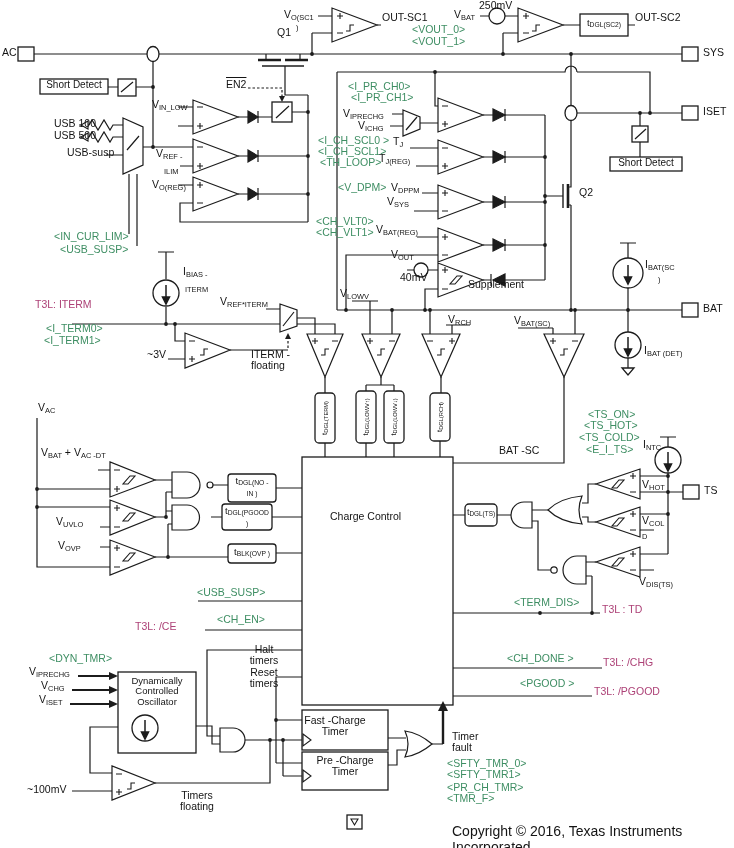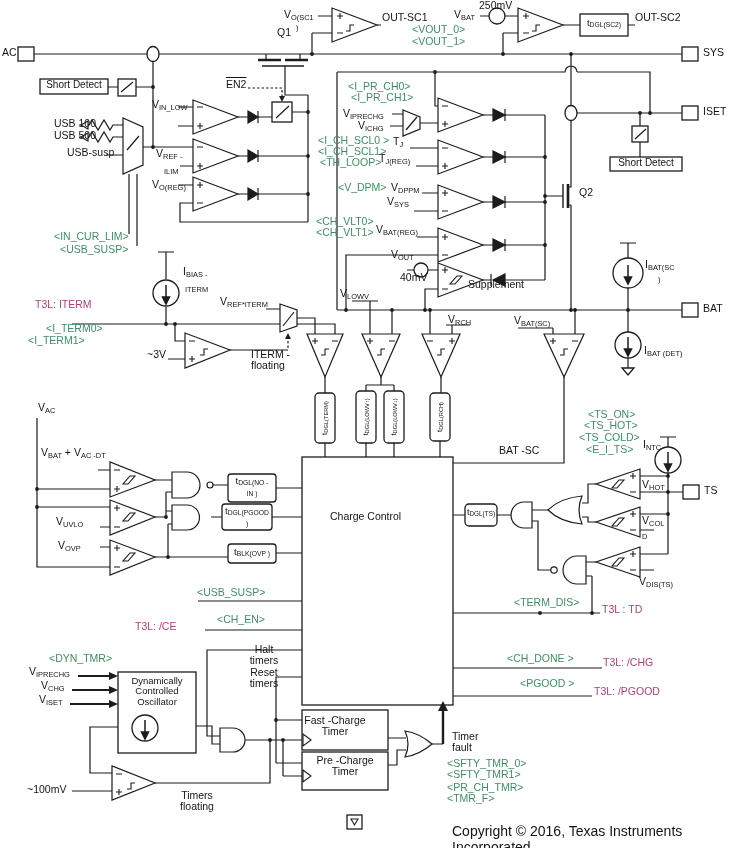--- a/index.html
+++ b/index.html
@@ -260,21 +260,21 @@
       <div class="lbl" style="left: 468px; top: 279px; color: rgb(20, 20, 20);"><span>Supplement</span></div>
       <div class="lbl" style="left: 579px; top: 187px; color: rgb(20, 20, 20);"><span>Q2</span></div>
       <div class="lbl" style="left: 645px; top: 259px; color: rgb(20, 20, 20);"><span>I</span><span class="sub">BAT(SC</span></div>
       <div class="lbl" style="left: 658px; top: 271px; color: rgb(20, 20, 20);"><span class="sub">)</span></div>
       <div class="lbl" style="left: 703px; top: 303px; color: rgb(20, 20, 20);"><span>BAT</span></div>
       <div class="lbl" style="left: 644px; top: 345px; color: rgb(20, 20, 20);"><span>I</span><span class="sub">BAT (DET)</span></div>
       <div class="lbl" style="left: 183px; top: 266px; color: rgb(20, 20, 20);"><span>I</span><span class="sub">BIAS -</span></div>
       <div class="lbl" style="left: 185px; top: 281px; color: rgb(20, 20, 20);"><span class="sub">ITERM</span></div>
       <div class="lbl" style="left: 35px; top: 299px; color: rgb(173, 66, 119);"><span>T3L: ITERM</span></div>
       <div class="lbl" style="left: 46px; top: 323px; color: rgb(62, 142, 99);"><span>&lt;I_TERM0&gt;</span></div>
-      <div class="lbl" style="left: 28px; top: 335px; color: rgb(62, 142, 99);"><span>&lt;I_TERM1&gt;</span></div>
+      <div class="lbl" style="left: 44px; top: 335px; color: rgb(62, 142, 99);"><span>&lt;I_TERM1&gt;</span></div>
       <div class="lbl" style="left: 147px; top: 349px; color: rgb(20, 20, 20);"><span>~3V</span></div>
       <div class="lbl" style="left: 220px; top: 296px; color: rgb(20, 20, 20);"><span>V</span><span class="sub">REF*ITERM</span></div>
       <div class="lbl" style="left: 251px; top: 349px; color: rgb(20, 20, 20);"><span>ITERM  -</span><br><span>floating</span></div>
       <div class="lbl" style="left: 340px; top: 288px; color: rgb(20, 20, 20);"><span>V</span><span class="sub">LOWV</span></div>
       <div class="lbl" style="left: 448px; top: 314px; color: rgb(20, 20, 20);"><span>V</span><span class="sub">RCH</span></div>
       <div class="lbl" style="left: 514px; top: 315px; color: rgb(20, 20, 20);"><span>V</span><span class="sub">BAT(SC)</span></div>
       <div class="lbl" style="left: 38px; top: 402px; color: rgb(20, 20, 20);"><span>V</span><span class="sub">AC</span></div>
       <div class="lbl" style="left: 41px; top: 447px; color: rgb(20, 20, 20);"><span>V</span><span class="sub">BAT</span><span> + V</span><span class="sub">AC -DT</span></div>
       <div class="lbl" style="left: 56px; top: 516px; color: rgb(20, 20, 20);"><span>V</span><span class="sub">UVLO</span></div>
       <div class="lbl" style="left: 58px; top: 540px; color: rgb(20, 20, 20);"><span>V</span><span class="sub">OVP</span></div>

